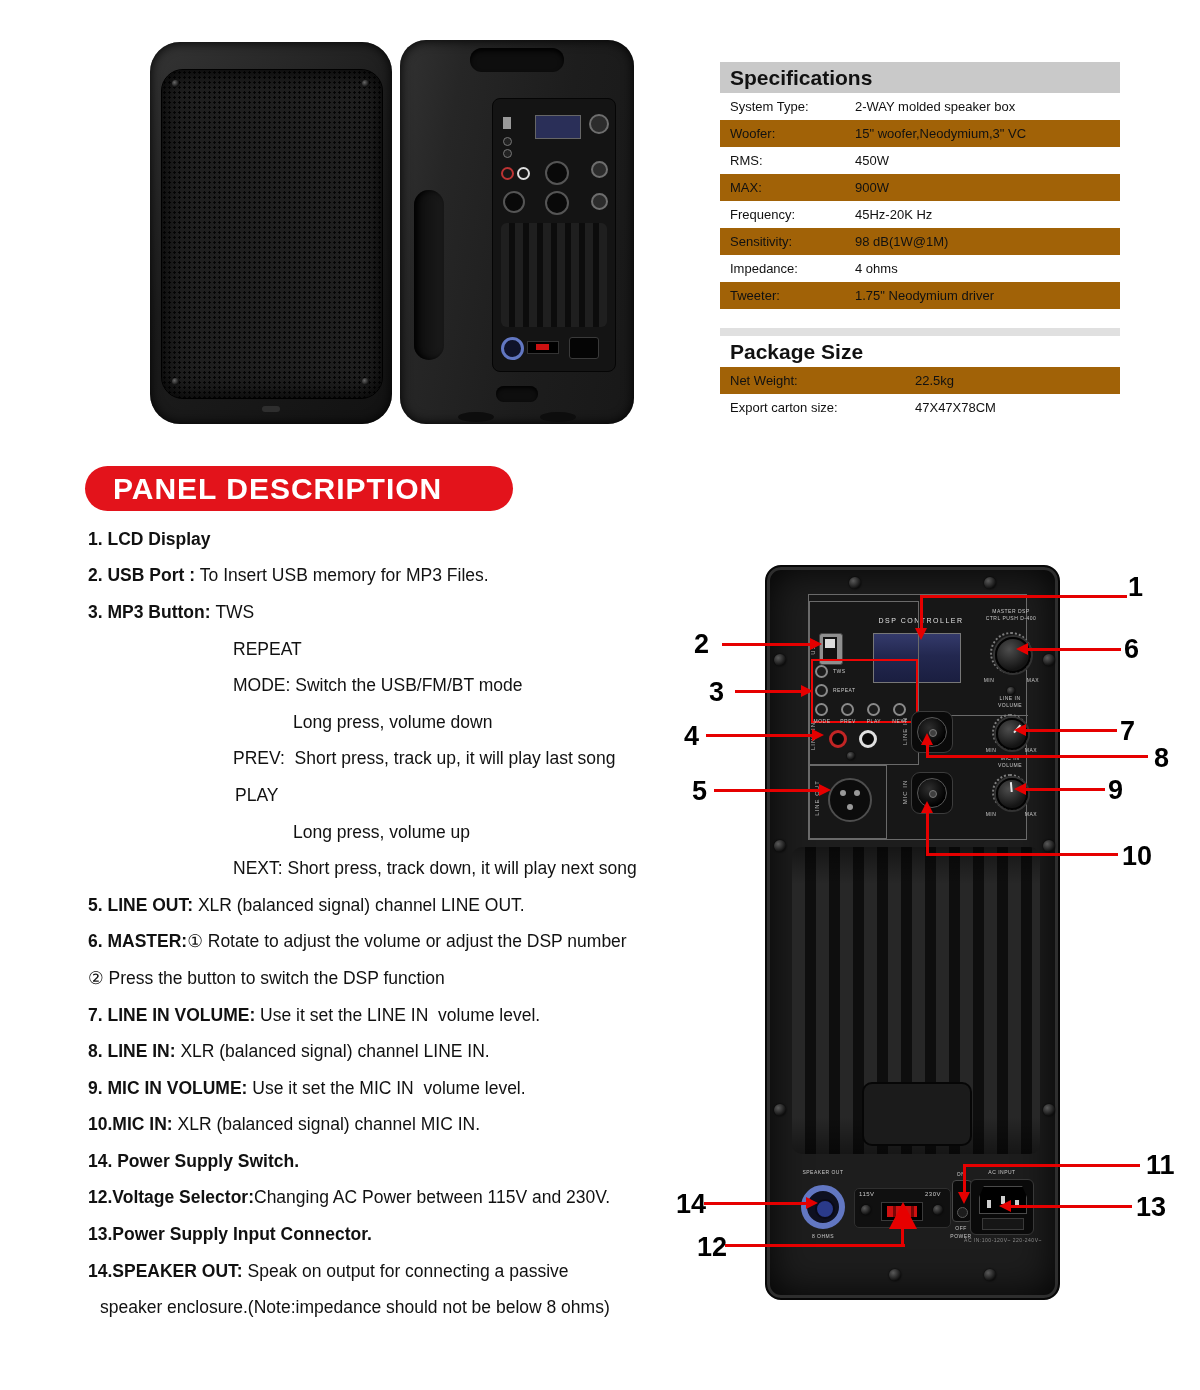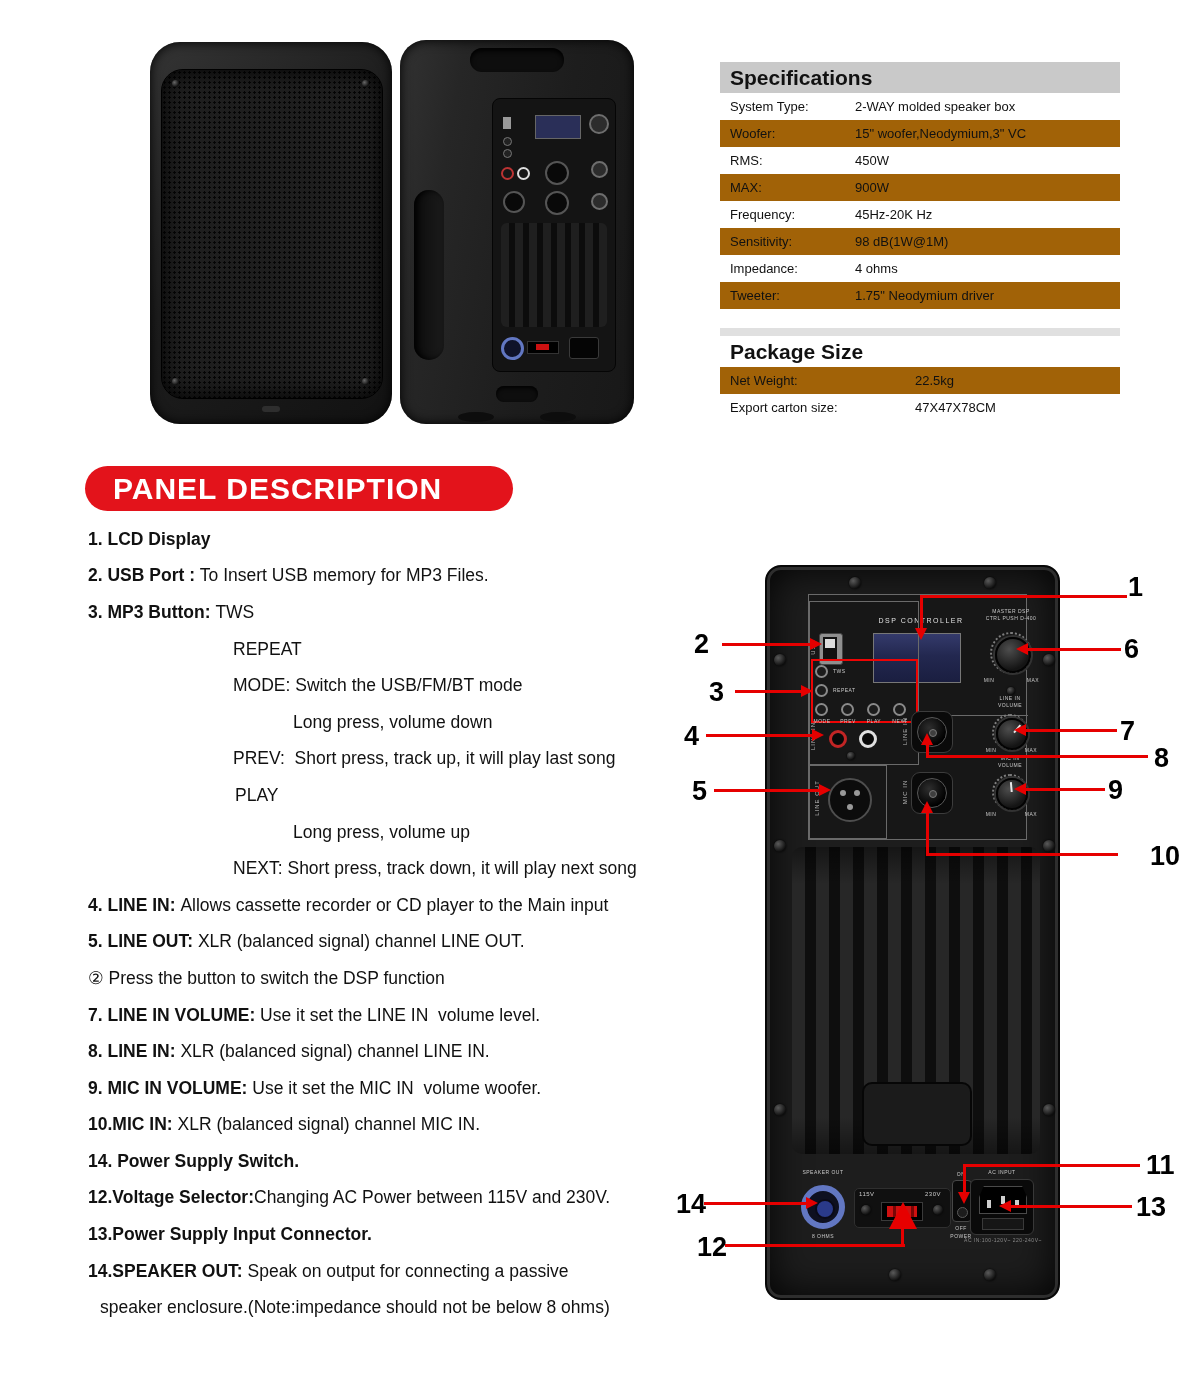--- a/index.html
+++ b/index.html
@@ -173,26 +173,26 @@
     <div class="dline"><span class="bb">1. LCD Display</span><span></span></div>
     <div class="dline"><span class="bb">2. USB Port :</span><span> To Insert USB memory for MP3 Files.</span></div>
     <div class="dline"><span class="bb">3. MP3 Button:</span><span> TWS</span></div>
     <div class="dline" style="margin-left:145px;"><span class="bb"></span><span>REPEAT</span></div>
     <div class="dline" style="margin-left:145px;"><span class="bb"></span><span>MODE: Switch the USB/FM/BT mode</span></div>
     <div class="dline" style="margin-left:205px;"><span class="bb"></span><span>Long press, volume down</span></div>
     <div class="dline" style="margin-left:145px;"><span class="bb"></span><span>PREV:  Short press, track up, it will play last song</span></div>
     <div class="dline" style="margin-left:147px;"><span class="bb"></span><span>PLAY</span></div>
     <div class="dline" style="margin-left:205px;"><span class="bb"></span><span>Long press, volume up</span></div>
     <div class="dline" style="margin-left:145px;"><span class="bb"></span><span>NEXT: Short press, track down, it will play next song</span></div>
-    <div class="dline"><span class="bb">4. LINE IN:</span><span> Allows cassette recorder or CD player to the Main input</span></div>
     <div class="dline"><span class="bb">5. LINE OUT:</span><span> XLR (balanced signal) channel LINE OUT.</span></div>
+    <div class="dline"><span class="bb">6. MASTER:</span><span>① Rotate to adjust the volume or adjust the DSP number</span></div>
     <div class="dline" style=""><span class="bb"></span><span>② Press the button to switch the DSP function</span></div>
     <div class="dline"><span class="bb">7. LINE IN VOLUME:</span><span> Use it set the LINE IN  volume level.</span></div>
     <div class="dline"><span class="bb">8. LINE IN:</span><span> XLR (balanced signal) channel LINE IN.</span></div>
-    <div class="dline"><span class="bb">9. MIC IN VOLUME:</span><span> Use it set the MIC IN  volume woofer.</span></div>
+    <div class="dline"><span class="bb">9. MIC IN VOLUME:</span><span> Use it set the MIC IN  volume level.</span></div>
     <div class="dline"><span class="bb">10.MIC IN:</span><span> XLR (balanced signal) channel MIC IN.</span></div>
     <div class="dline"><span class="bb">14. Power Supply Switch.</span><span></span></div>
     <div class="dline"><span class="bb">12.Voltage Selector:</span><span>Changing AC Power between 115V and 230V.</span></div>
     <div class="dline"><span class="bb">13.Power Supply Input Connector.</span><span></span></div>
     <div class="dline"><span class="bb">14.SPEAKER OUT:</span><span> Speak on output for connecting a passive</span></div>
     <div class="dline" style="margin-left:12px;"><span class="bb"></span><span>speaker enclosure.(Note:impedance should not be below 8 ohms)</span></div>
   </div>
 
   <div class="panel">
     <div class="screw" style="left:82px;top:10px;"></div>
@@ -328,21 +328,21 @@
 
   <div class="cn" style="left:1128px;top:572px;">1</div>
   <div class="cn" style="left:694px;top:629px;">2</div>
   <div class="cn" style="left:709px;top:677px;">3</div>
   <div class="cn" style="left:684px;top:721px;">4</div>
   <div class="cn" style="left:692px;top:776px;">5</div>
   <div class="cn" style="left:1124px;top:634px;">6</div>
   <div class="cn" style="left:1120px;top:716px;">7</div>
   <div class="cn" style="left:1154px;top:743px;">8</div>
   <div class="cn" style="left:1108px;top:775px;">9</div>
-  <div class="cn" style="left:1122px;top:841px;margin-left:28px;">10</div>
+  <div class="cn" style="left:1122px;top:841px;">10</div>
   <div class="cn" style="left:1146px;top:1150px;">11</div>
   <div class="cn" style="left:697px;top:1232px;">12</div>
   <div class="cn" style="left:1136px;top:1192px;">13</div>
   <div class="cn" style="left:676px;top:1189px;">14</div>
 
   <div class="rl" style="left:920px;top:595px;width:207px;height:3px;"></div>
   <div class="rl" style="left:920px;top:595px;width:3px;height:33px;"></div>
   <div class="tri tri-d" style="left:915px;top:628px;"></div>
 
   <div class="rl" style="left:722px;top:643px;width:92px;height:3px;"></div>

